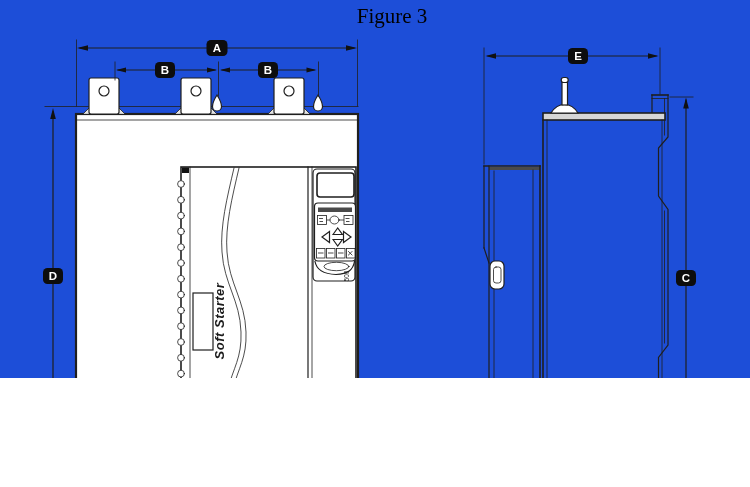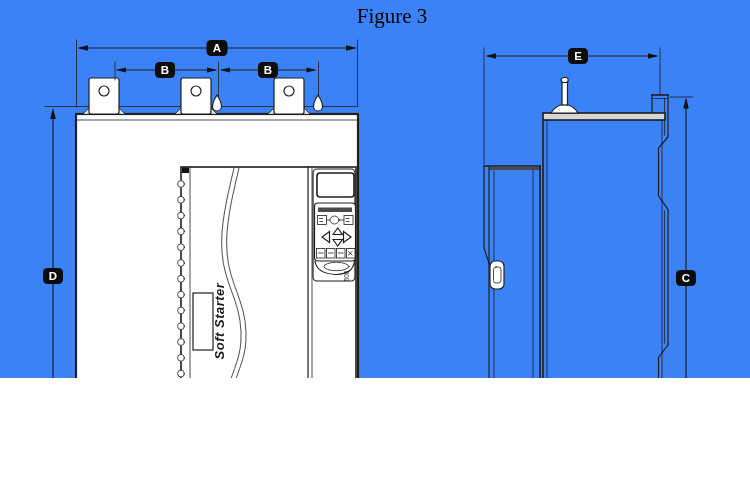--- a/index.html
+++ b/index.html
@@ -1,16 +1,16 @@
 <!DOCTYPE html>
 <html><head>
 <meta charset="utf-8">
 <style>
   html,body{margin:0;padding:0;background:#ffffff;}
-  .stage{position:relative;width:750px;height:378px;background:#3b82f6;overflow:hidden;}
+  .stage{position:relative;width:750px;height:378px;background:#1d4ed8;overflow:hidden;}
   svg{display:block;}
   .s{stroke:#1f1f1f;fill:none;stroke-width:1.2;stroke-linecap:square;stroke-linejoin:miter;}
   .s08{stroke-width:0.8;}
   .s15{stroke-width:1.6;}
   .s2{stroke-width:2.2;}
   .wf{fill:#ffffff;}
   .gf{fill:#e4e4e4;}
   .bandf{fill:#d6d6d6;}
   .darkf{fill:#4a4a4a;}
   .arrow{fill:#111111;stroke:none;}

